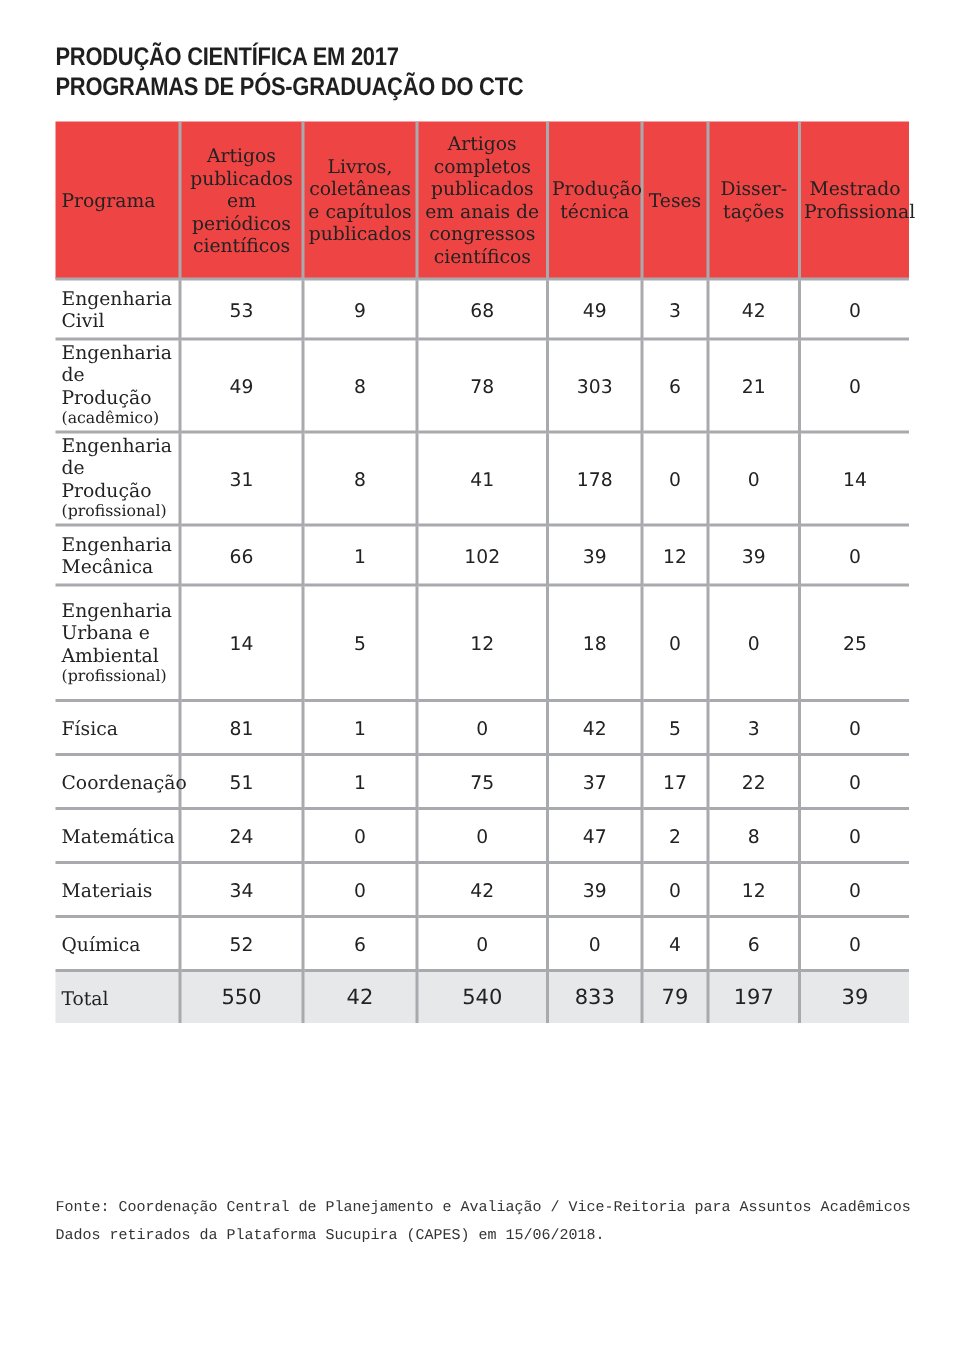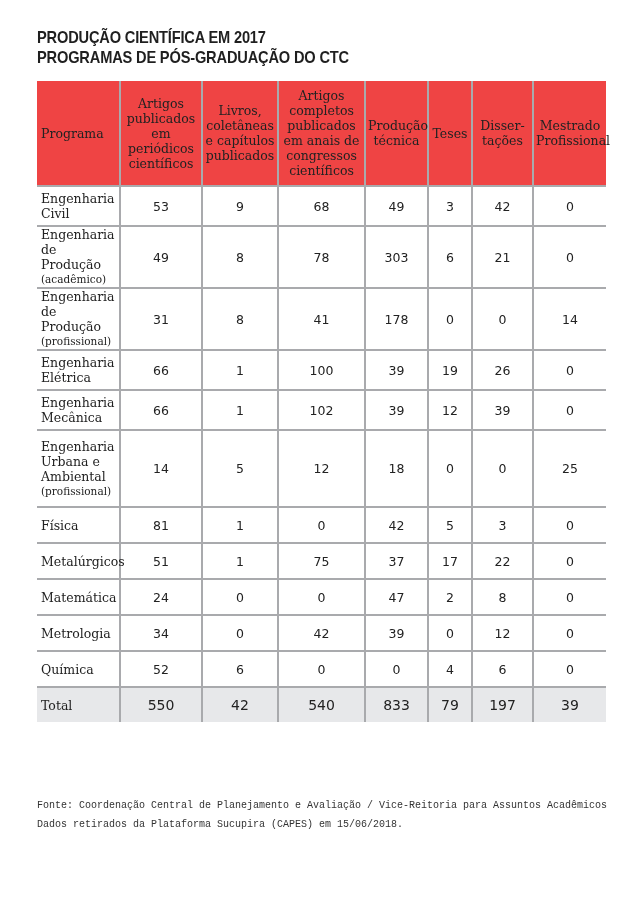--- a/index.html
+++ b/index.html
@@ -104,32 +104,20 @@
         <td class="num">31</td>
         <td class="num">8</td>
         <td class="num">41</td>
         <td class="num">178</td>
         <td class="num">0</td>
         <td class="num">0</td>
         <td class="num">14</td>
       </tr>
       <tr>
         <td class="prog" style="height: 38px;">
-          <div>Engenharia Elétrica</div>
-        </td>
-        <td class="num">66</td>
-        <td class="num">1</td>
-        <td class="num">100</td>
-        <td class="num">39</td>
-        <td class="num">19</td>
-        <td class="num">26</td>
-        <td class="num">0</td>
-      </tr>
-      <tr>
-        <td class="prog" style="height: 38px;">
           <div>Engenharia Mecânica</div>
         </td>
         <td class="num">66</td>
         <td class="num">1</td>
         <td class="num">102</td>
         <td class="num">39</td>
         <td class="num">12</td>
         <td class="num">39</td>
         <td class="num">0</td>
       </tr>
@@ -153,21 +141,21 @@
         <td class="num">81</td>
         <td class="num">1</td>
         <td class="num">0</td>
         <td class="num">42</td>
         <td class="num">5</td>
         <td class="num">3</td>
         <td class="num">0</td>
       </tr>
       <tr>
         <td class="prog" style="height: 34px;">
-          <div>Metalúrgicos</div>
+          <div>Coordenação</div>
         </td>
         <td class="num">51</td>
         <td class="num">1</td>
         <td class="num">75</td>
         <td class="num">37</td>
         <td class="num">17</td>
         <td class="num">22</td>
         <td class="num">0</td>
       </tr>
       <tr>
@@ -177,21 +165,21 @@
         <td class="num">24</td>
         <td class="num">0</td>
         <td class="num">0</td>
         <td class="num">47</td>
         <td class="num">2</td>
         <td class="num">8</td>
         <td class="num">0</td>
       </tr>
       <tr>
         <td class="prog" style="height: 34px;">
-          <div>Metrologia</div>
+          <div>Materiais</div>
         </td>
         <td class="num">34</td>
         <td class="num">0</td>
         <td class="num">42</td>
         <td class="num">39</td>
         <td class="num">0</td>
         <td class="num">12</td>
         <td class="num">0</td>
       </tr>
       <tr>

